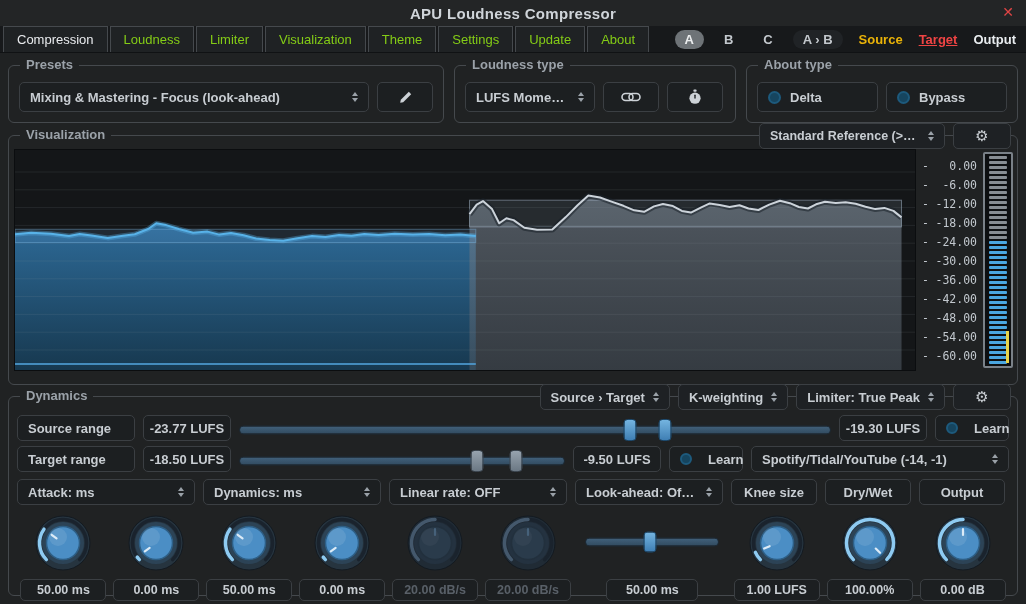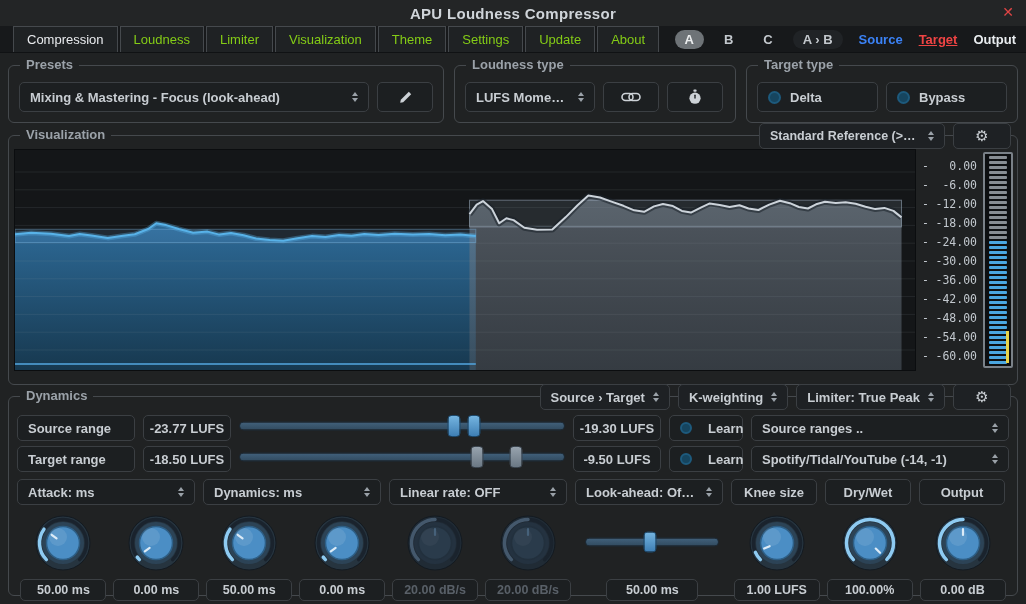--- a/index.html
+++ b/index.html
@@ -11,21 +11,21 @@
     color:#ccd1d6; overflow:hidden; user-select:none;
   }
   
   .titlebar { height:26px; display:flex; align-items:center; justify-content:center;
     background:#232526; position:relative; }
   .titlebar .title { font-size:15px; font-weight:bold; color:#cfd4d9; letter-spacing:.3px; }
   .close { position:absolute; right:12px; top:4px; color:#e04545; font-size:14px; font-weight:bold;
     font-family:"DejaVu Sans", sans-serif; cursor:pointer; }
   
   .menubar { height:27px; display:flex; align-items:stretch; background:#17191b;
-    border-bottom:1px solid #101214; padding-left:13px; }
+    border-bottom:1px solid #101214; padding-left:3px; }
   .tab { display:flex; align-items:center; padding:0 13px; margin-right:2px; font-size:13px;
     background:#1f2224; border:1px solid #45494d; border-bottom:none; color:#84cc16; cursor:pointer; }
   .tab.sel { color:#e9ebee; }
   .menu-right { margin-left:auto; display:flex; align-items:center; gap:10px; padding-right:10px; font-size:13px; }
   .dk { display:flex; align-items:center; gap:8px; background:#24272a; border-radius:12px;
     padding:2px 12px 2px 8px; color:#c8cdd2; font-weight:bold; cursor:pointer;}
   .pill { padding:2px 10px; border-radius:10px; color:#c3c8cd; font-weight:bold; cursor:pointer; }
   .pill.on { background:#6e7377; color:#eceeef; }
   .pill.ghost { background:#202326; }
   .monbtn { font-weight:bold; cursor:pointer; margin-left:6px; }
@@ -58,21 +58,21 @@
   .axis { width:64px; display:flex; flex-direction:column; justify-content:space-between;
     padding:12px 3px 10px 6px; font-family:"DejaVu Sans Mono", monospace; font-size:11.5px; color:#c2c8ce; }
   .axis-row { display:flex; justify-content:space-between; line-height:10px; }
   .meter { width:30px; height:216px; margin:3px 0 0 3px; border:2px solid #7a8188; border-radius:2px;
     background:#0d0f11; padding:2px 4px; position:relative; }
   .meter-inner { display:flex; flex-direction:column; gap:2px; height:100%; }
   .seg { height:3px; flex:none; border-radius:1px; }
   .peakline { position:absolute; right:2px; bottom:3px; width:3px; height:15%; background:#e8d44a; }
   
   .dyn { margin:11px 8px 0 8px; height:200px; padding:12px 8px 6px 8px; }
-  .row { display:flex; align-items:flex-start; gap:8px; height:26px; margin-bottom:5px; }
+  .row { display:flex; align-items:flex-end; gap:8px; height:26px; margin-bottom:5px; }
   .box26 { height:26px; }
   .w-label { width:118px; flex:none; }
   .w-val { width:88px; flex:none; justify-content:center; }
   .w-learn { width:74px; flex:none; gap:16px; }
   .w-preset { width:258px; flex:none; }
   .slider { flex:1; position:relative; height:22px; cursor:pointer; }
   .track { position:absolute; top:50%; transform:translateY(-50%); width:100%; height:9px;
     border-radius:5px; background:linear-gradient(180deg,#41607a,#324c61); border:1px solid #1c2a36; }
   .handle { position:absolute; top:50%; transform:translate(-50%,-50%); width:13px; height:22px;
     border-radius:4px; }
@@ -123,21 +123,21 @@
         <span>Update</span>
       </div>
     <div class="tab">
         <span>About</span>
       </div>
     <div class="menu-right">
       <span class="pill on">A</span>
       <span class="pill">B</span>
       <span class="pill">C</span>
       <span class="pill ghost">A › B</span>
-      <span class="monbtn" id="mon0" style="color: #3b82f6;">Source</span>
+      <span class="monbtn" id="mon0" style="color: #eab308;">Source</span>
       <span class="monbtn" id="mon1" style="color: #ef4444; text-decoration: underline;">Target</span>
       <span class="monbtn" id="mon2" style="color: rgb(233, 237, 240);">Output</span>
     </div>
   </div>
 
   <div class="toprow">
     <div class="group" style="width:436px; flex:none;">
       <span class="glabel">Presets</span>
       <div class="grp-body">
         <div class="box" style="flex:1">
@@ -173,21 +173,21 @@
         <div class="box iconbtn">
           <svg width="14" height="16" viewBox="0 0 14 16">
             <rect x="5.4" y="0.4" width="3.2" height="2.4" rx="0.8" fill="#cdd2d7"></rect>
             <circle cx="7" cy="9.2" r="5.6" fill="#cdd2d7"></circle>
             <rect x="6.3" y="5.6" width="1.4" height="4.2" rx="0.7" fill="#1e2124"></rect>
           </svg>
         </div>
       </div>
     </div>
     <div class="group" style="flex:1;">
-      <span class="glabel">Target type</span>
+      <span class="glabel">About type</span>
       <div class="grp-body">
         <div class="box optbox">
           <span class="radio"></span>
           <span>Delta</span>
         </div>
         <div class="box optbox">
           <span class="radio"></span>
           <span>Bypass</span>
         </div>
       </div>
@@ -376,27 +376,20 @@
       <div class="slider">
         <div class="track"></div>
         <div class="handle blue" id="sr-h1" style="left: 66%;"></div>
         <div class="handle blue" id="sr-h2" style="left: 72%;"></div>
       </div>
       <div class="box box26 w-val">-19.30 LUFS</div>
       <div class="box box26 w-learn">
         <span class="radio" style="width:12px;height:12px;"></span>
         <span>Learn</span>
       </div>
-      <div class="box box26 w-preset">
-        <span class="lbl">Source ranges ..</span>
-        <span class="spin">
-            <i class="up"></i>
-            <i class="dn"></i>
-          </span>
-      </div>
     </div>
 
     <div class="row">
       <div class="box box26 w-label">
           <span>Target range</span>
         </div>
       <div class="box box26 w-val">-18.50 LUFS</div>
       <div class="slider">
         <div class="track"></div>
         <div class="handle gray" id="tr-h1" style="left: 73%;"></div>

